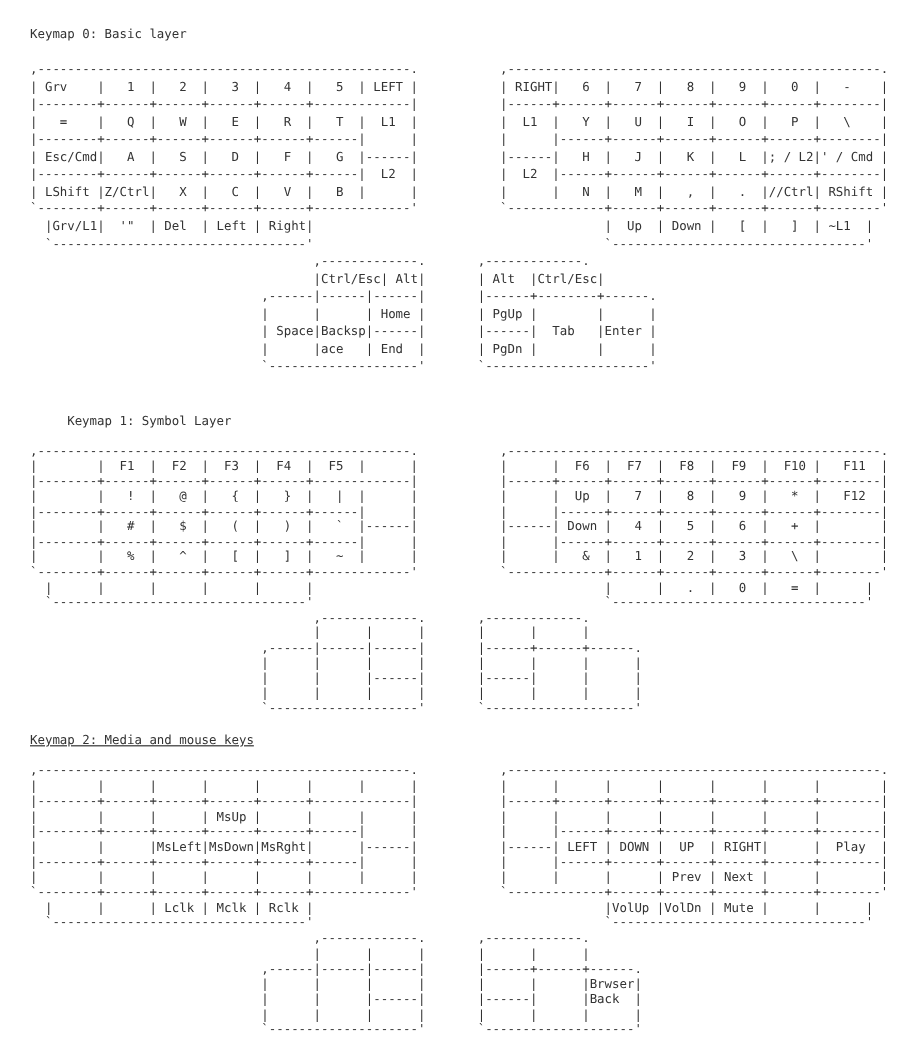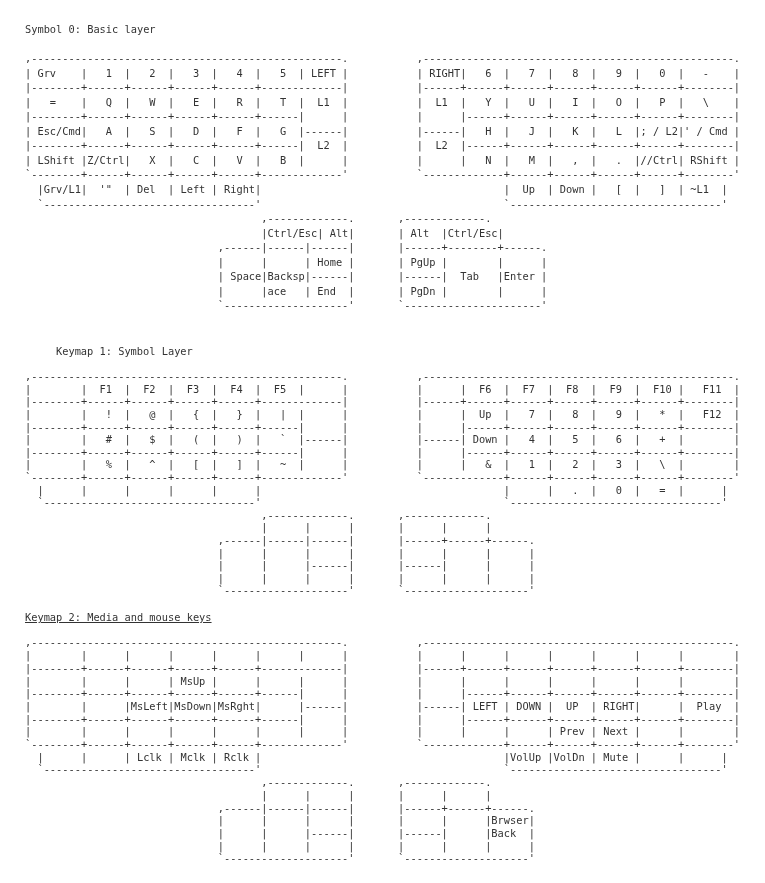--- a/index.html
+++ b/index.html
@@ -38,21 +38,21 @@
   .s2 { top: 611px; }
   .s2 .km-title { line-height: 12.7px; text-decoration: underline; }
   .s2 .km-art   { line-height: 12.7px; margin-top: 12.7px; }
 </style>
 </head>
 <body style="color: rgb(51, 51, 51); background: rgb(255, 255, 255);">
 
 <div>
 
   <section class="km-section s0">
-    <div class="km-title">Symbol 0: Basic layer</div>
+    <div class="km-title">Keymap 0: Basic layer</div>
     <pre class="km-art">,--------------------------------------------------.           ,--------------------------------------------------.
 | Grv    |   1  |   2  |   3  |   4  |   5  | LEFT |           | RIGHT|   6  |   7  |   8  |   9  |   0  |   -    |
 |--------+------+------+------+------+-------------|           |------+------+------+------+------+------+--------|
 |   =    |   Q  |   W  |   E  |   R  |   T  |  L1  |           |  L1  |   Y  |   U  |   I  |   O  |   P  |   \    |
 |--------+------+------+------+------+------|      |           |      |------+------+------+------+------+--------|
 | Esc/Cmd|   A  |   S  |   D  |   F  |   G  |------|           |------|   H  |   J  |   K  |   L  |; / L2|' / Cmd |
 |--------+------+------+------+------+------|  L2  |           |  L2  |------+------+------+------+------+--------|
 | LShift |Z/Ctrl|   X  |   C  |   V  |   B  |      |           |      |   N  |   M  |   ,  |   .  |//Ctrl| RShift |
 `--------+------+------+------+------+-------------'           `-------------+------+------+------+------+--------'
   |Grv/L1|  '"  | Del  | Left | Right|                                       |  Up  | Down |   [  |   ]  | ~L1  |

